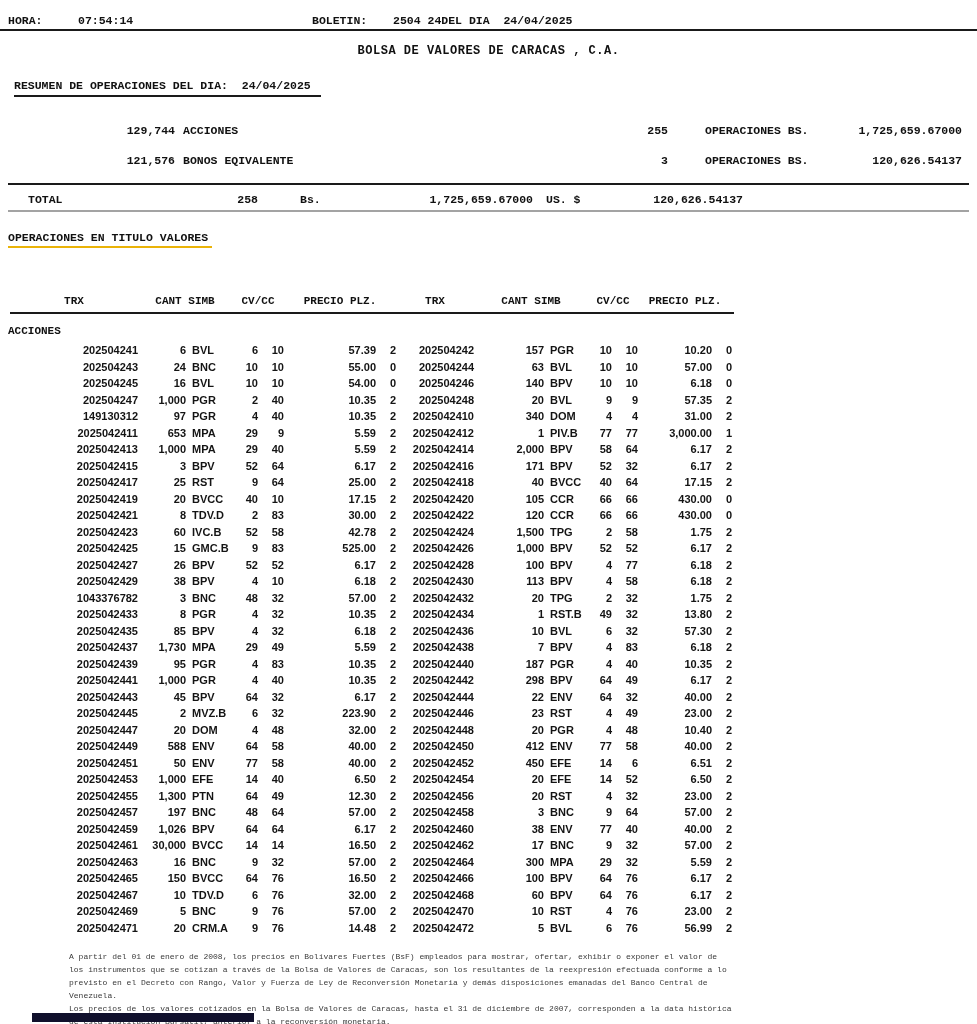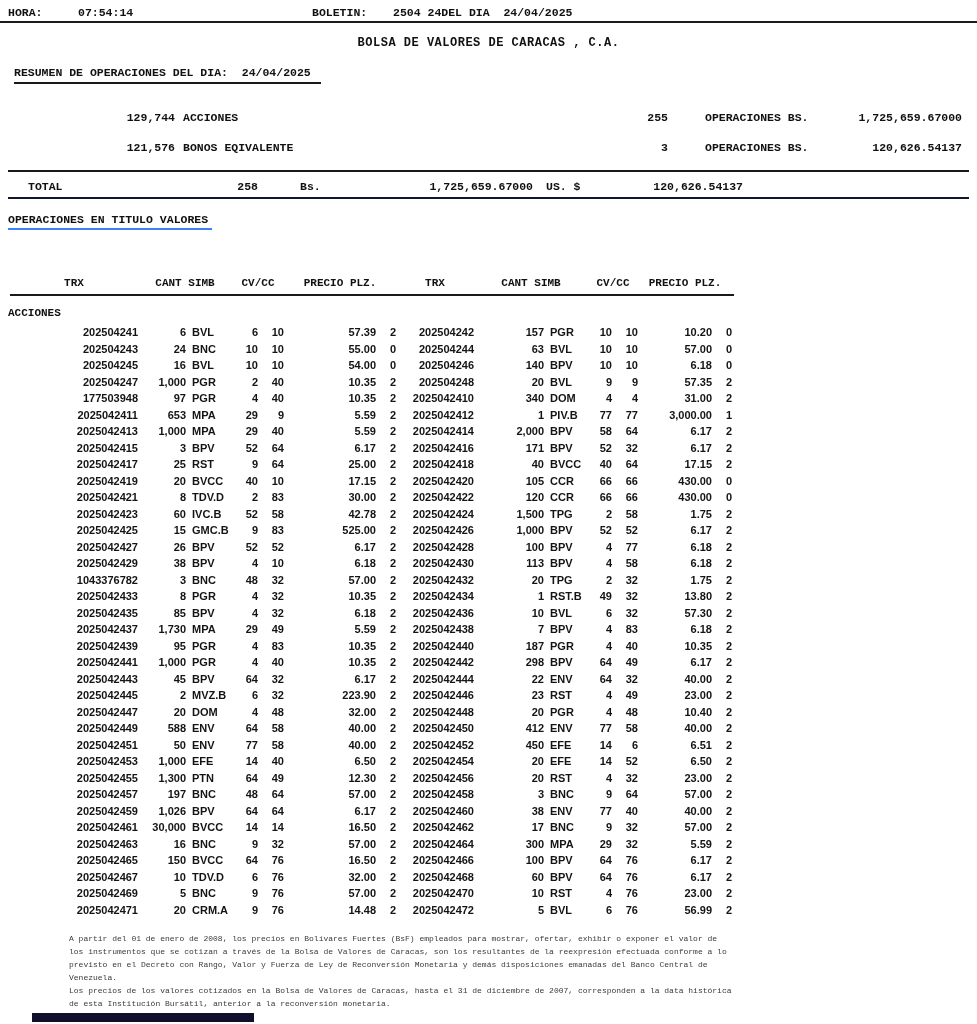--- a/index.html
+++ b/index.html
@@ -2,21 +2,21 @@
 <html><head>
 <meta charset="utf-8">
 <style>
   * { margin:0; padding:0; box-sizing:border-box; }
   html,body { background:#ffffff; }
   body {
     width:977px; height:1024px; position:relative; overflow:hidden;
     font-family:"Liberation Mono","DejaVu Sans Mono",monospace;
     color:#111;
   }
-  .mono  { font-family:"Liberation Mono","DejaVu Sans Mono",monospace; font-weight:bold; white-space:pre; }
+  .mono  { font-family:"Liberation Mono","DejaVu Sans Mono",monospace; font-weight:bold; white-space:pre;margin-top:8px; }
 
   
   .topline { position:relative; height:23px; border-bottom:2px solid #1a1a1a; font-size:11.5px; }
   .topline span { position:absolute; top:6px; }
   .hora-label    { left:8px; }
   .hora-value    { left:78px; }
   .boletin-label { left:312px; }
   .boletin-value { left:393px; }
 
   
@@ -32,32 +32,32 @@
   .srow.r0 { top:6px; } .srow.r1 { top:36px; }
   .srow span { position:absolute; top:7px; }
   .s-cant  { left:35px;  width:140px; text-align:right; }
   .s-tipo  { left:183px; }
   .s-ops   { left:580px; width:88px;  text-align:right; }
   .s-opsl  { left:705px; }
   .s-monto { left:790px; width:172px; text-align:right; }
 
   
   .total-row { position:relative; margin:6px 8px 0 8px; height:29px;
-               border-top:2px solid #1a1a1a; border-bottom:2px solid #0f172a; font-size:11.5px; }
+               border-top:2px solid #1a1a1a; border-bottom:2px solid #a3a3a3; font-size:11.5px; }
   .total-row span { position:absolute; top:8px; }
   .t-label { left:20px; }
   .t-count { left:175px; width:75px;  text-align:right; }
   .t-bsl   { left:292px; }
   .t-bsv   { left:378px; width:147px; text-align:right; }
   .t-usdl  { left:506px;padding-left:32px; }
   .t-usdv  { left:595px; width:140px; text-align:right; }
 
   
   .section-wrap { margin:11px 0 0 8px; }
-  .section-title { display:inline-block; font-size:11.5px; border-bottom:2px solid #3b82f6; padding:0 4px 2px 0; }
+  .section-title { display:inline-block; font-size:11.5px; border-bottom:2px solid #eab308; padding:0 4px 2px 0; }
 
   .opgrid {
     display:grid;
     grid-template-columns:128px 48px 46px 26px 26px 92px 20px 78px 70px 44px 24px 26px 74px 20px;
   }
   .thead { margin:13px 0 0 10px; width:724px; padding-bottom:5px; border-bottom:2px solid #1a1a1a; font-size:11px; }
   .thead span { white-space:pre;margin-top:34px; }
   .h-trx-l  { grid-column:1;     text-align:center; }
   .h-cs-l   { grid-column:2/4;   text-align:center; }
   .h-cv-l   { grid-column:4/6;   text-align:center; }
@@ -203,21 +203,21 @@
       <span class="c plz-l">2</span>
       <span class="c trx-r">202504248</span>
       <span class="c cant-r">20</span>
       <span class="c simb-r">BVL</span>
       <span class="c cv-r">9</span>
       <span class="c cc-r">9</span>
       <span class="c precio-r">57.35</span>
       <span class="c plz-r">2</span>
     </div>
     <div class="trow opgrid">
-      <span class="c trx-l">177503948</span>
+      <span class="c trx-l">149130312</span>
       <span class="c cant-l">97</span>
       <span class="c simb-l">PGR</span>
       <span class="c cv-l">4</span>
       <span class="c cc-l">40</span>
       <span class="c precio-l">10.35</span>
       <span class="c plz-l">2</span>
       <span class="c trx-r">2025042410</span>
       <span class="c cant-r">340</span>
       <span class="c simb-r">DOM</span>
       <span class="c cv-r">4</span>

